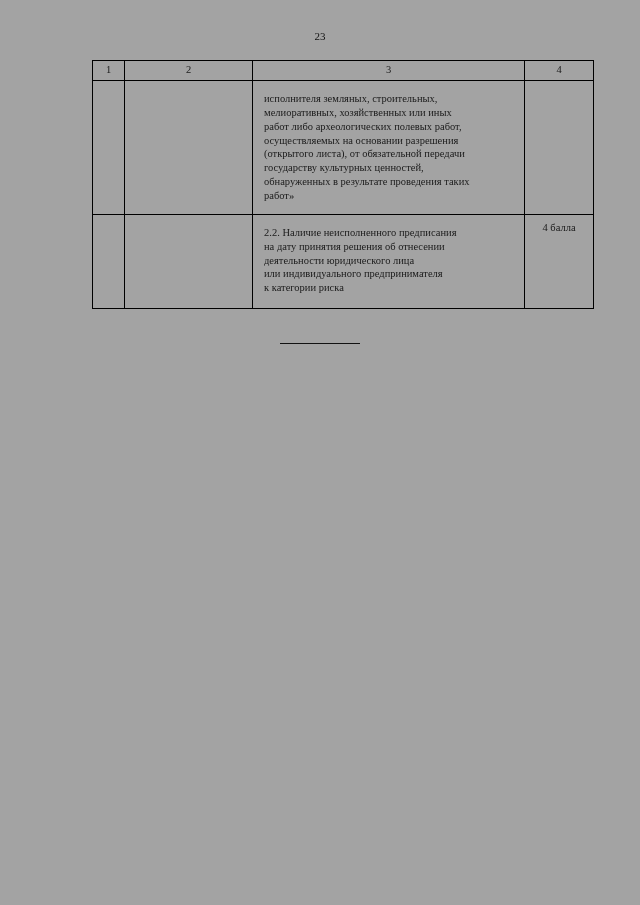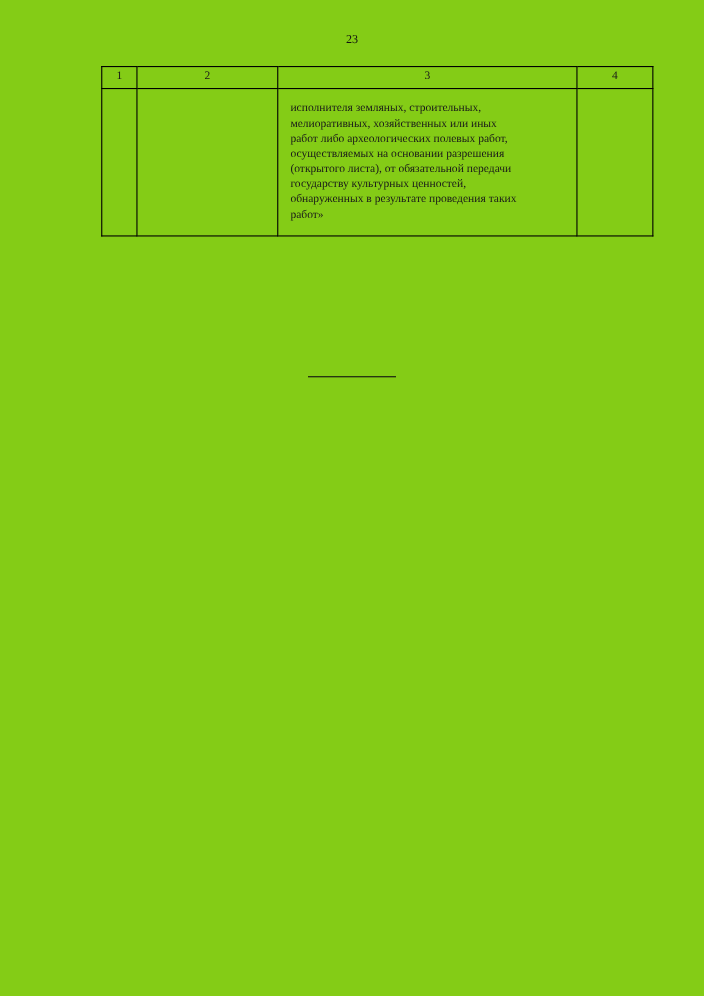--- a/index.html
+++ b/index.html
@@ -11,21 +11,21 @@
     width: 640px;
     height: 905px;
     position: relative;
     font-family: "Liberation Serif", serif;
     color: #1a1a1a;
     overflow: hidden;
   }
   .page {
     position: absolute;
     inset: 0;
-    background: #84cc16;
+    background: #a3a3a3;
   }
   .page-number {
     position: absolute;
     top: 30px;
     left: 0;
     width: 100%;
     text-align: center;
     font-size: 11px;
     font-family: "Liberation Serif", serif;
     color: #111;
@@ -115,18 +115,30 @@
 работ либо археологических полевых работ,
 осуществляемых на основании разрешения
 (открытого листа), от обязательной передачи
 государству культурных ценностей,
 обнаруженных в результате проведения таких
 работ»</p>
         </td>
         <td class="col-4 cell-empty"></td>
       </tr>
 
+      <tr class="row-item">
+        <td class="col-1 cell-empty"></td>
+        <td class="col-2 cell-empty"></td>
+        <td class="col-3 cell-text">
+          <p class="para">2.2. Наличие неисполненного предписания
+на дату принятия решения об отнесении
+деятельности юридического лица
+или индивидуального предпринимателя
+к категории риска</p>
+        </td>
+        <td class="col-4">4 балла</td>
+      </tr>
     </tbody>
   </table>
 
   <div class="rule"><span></span></div>
 
 </div>
 
 </body></html>

